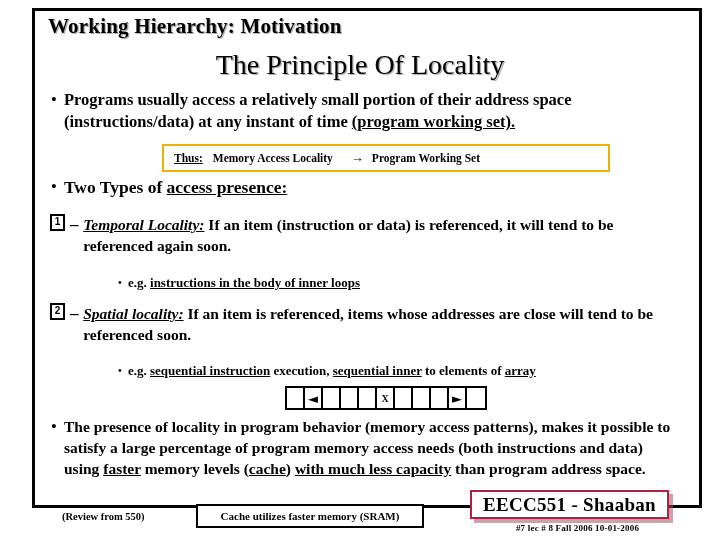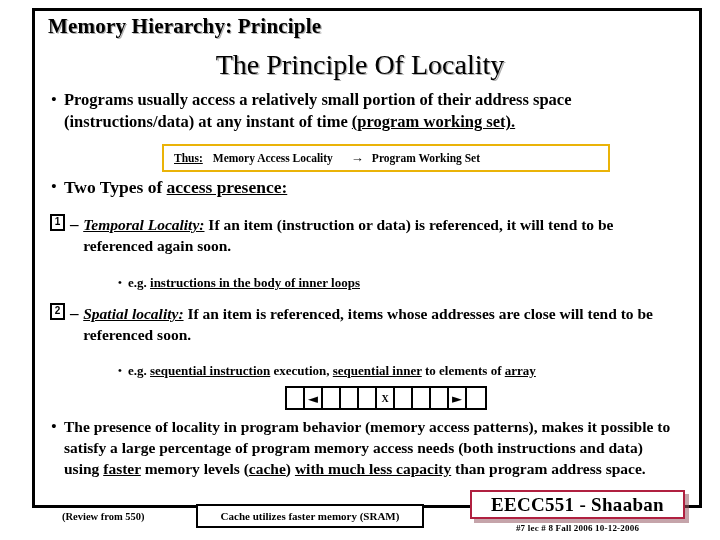--- a/index.html
+++ b/index.html
@@ -200,21 +200,21 @@
     font-size: 10.5px;
     font-weight: bold;
     white-space: nowrap;
     z-index: 5;
   }
 
   .eecc-badge {
     position: absolute;
     left: 470px;
     top: 490px;
-    width: 215px;
+    width: 199px;
     height: 29px;
     border: 2px solid #b02040;
     box-sizing: border-box;
     background: #ffffff;
     display: flex;
     align-items: center;
     justify-content: center;
     font-size: 19px;
     font-weight: bold;
     letter-spacing: 0.3px;
@@ -236,21 +236,21 @@
     z-index: 6;
   }
 </style>
 </head>
 <body>
 
 <div id="slide">
 
   <div class="slide-frame"></div>
 
-  <div class="title-main">Memory Hierarchy:  Principle</div>
+  <div class="title-main">Working Hierarchy:  Motivation</div>
   <div class="title-sub">The Principle Of Locality</div>
 
   <div class="blk lvl1" style="left:44px; top:89px; width:628px;">
     <div class="bullet-row">
       <div class="bullet-dot">•</div>
       <div class="bullet-text">
         <span>Programs usually access a relatively small portion of their address space (instructions/data) at any instant of time </span><u class="u">(program working set).</u>
       </div>
     </div>
   </div>
@@ -334,15 +334,15 @@
       <div class="bullet-dot">•</div>
       <div class="bullet-text">
         <span>The presence of locality in program behavior (memory access patterns), makes it possible to satisfy a large percentage of program memory access needs (both instructions and data) using </span><u class="u">faster</u><span> memory levels (</span><u class="u">cache</u><span>) </span><u class="u">with much less capacity</u><span> than program address space.</span>
       </div>
     </div>
   </div>
 
   <div class="review-note">(Review from 550)</div>
   <div class="cache-box">Cache utilizes faster memory (SRAM)</div>
   <div class="eecc-badge" style="border-color: rgb(176, 32, 64);">EECC551 - Shaaban</div>
-  <div class="eecc-footer">#7  lec # 8   Fall 2006  10-12-2006</div>
+  <div class="eecc-footer">#7  lec # 8   Fall 2006  10-01-2006</div>
 
 </div>
 
 </body></html>

